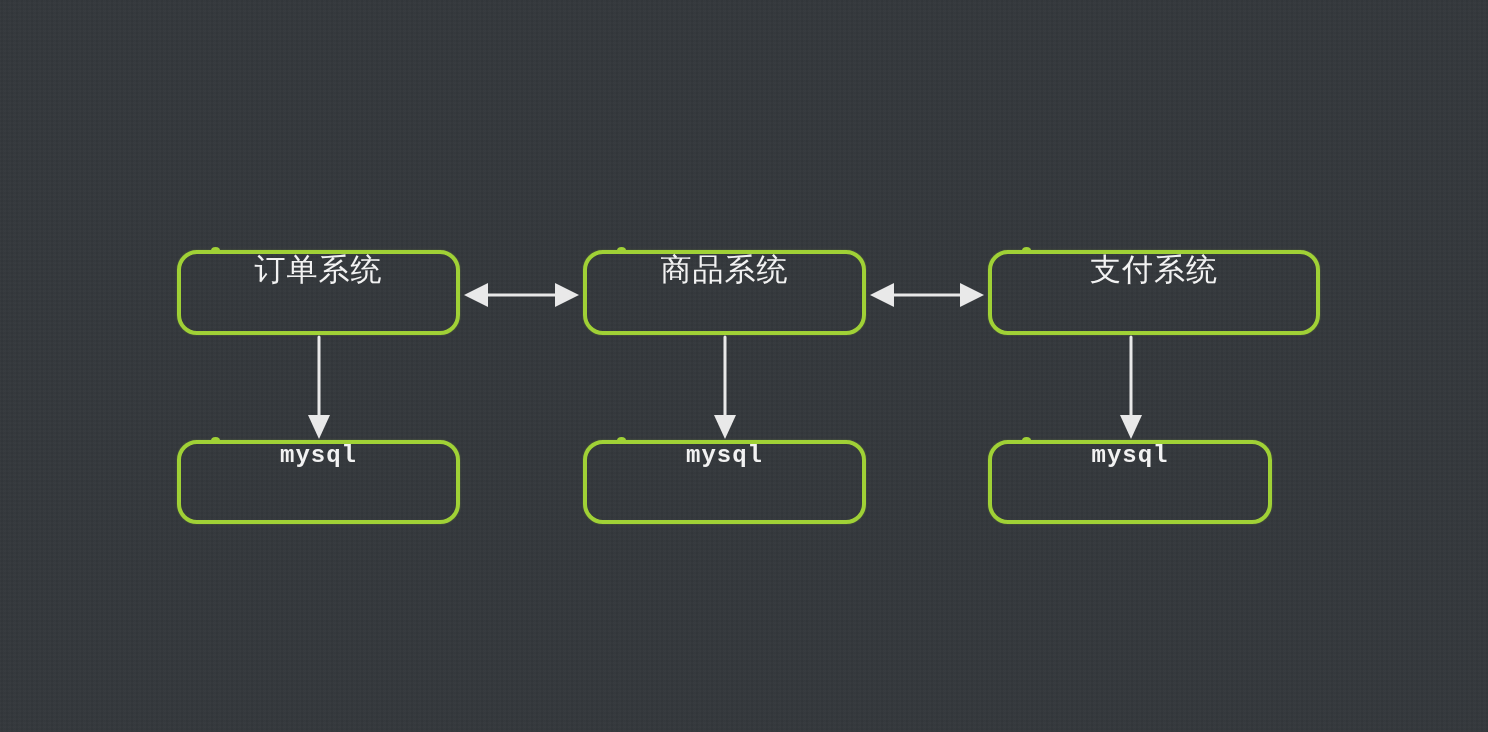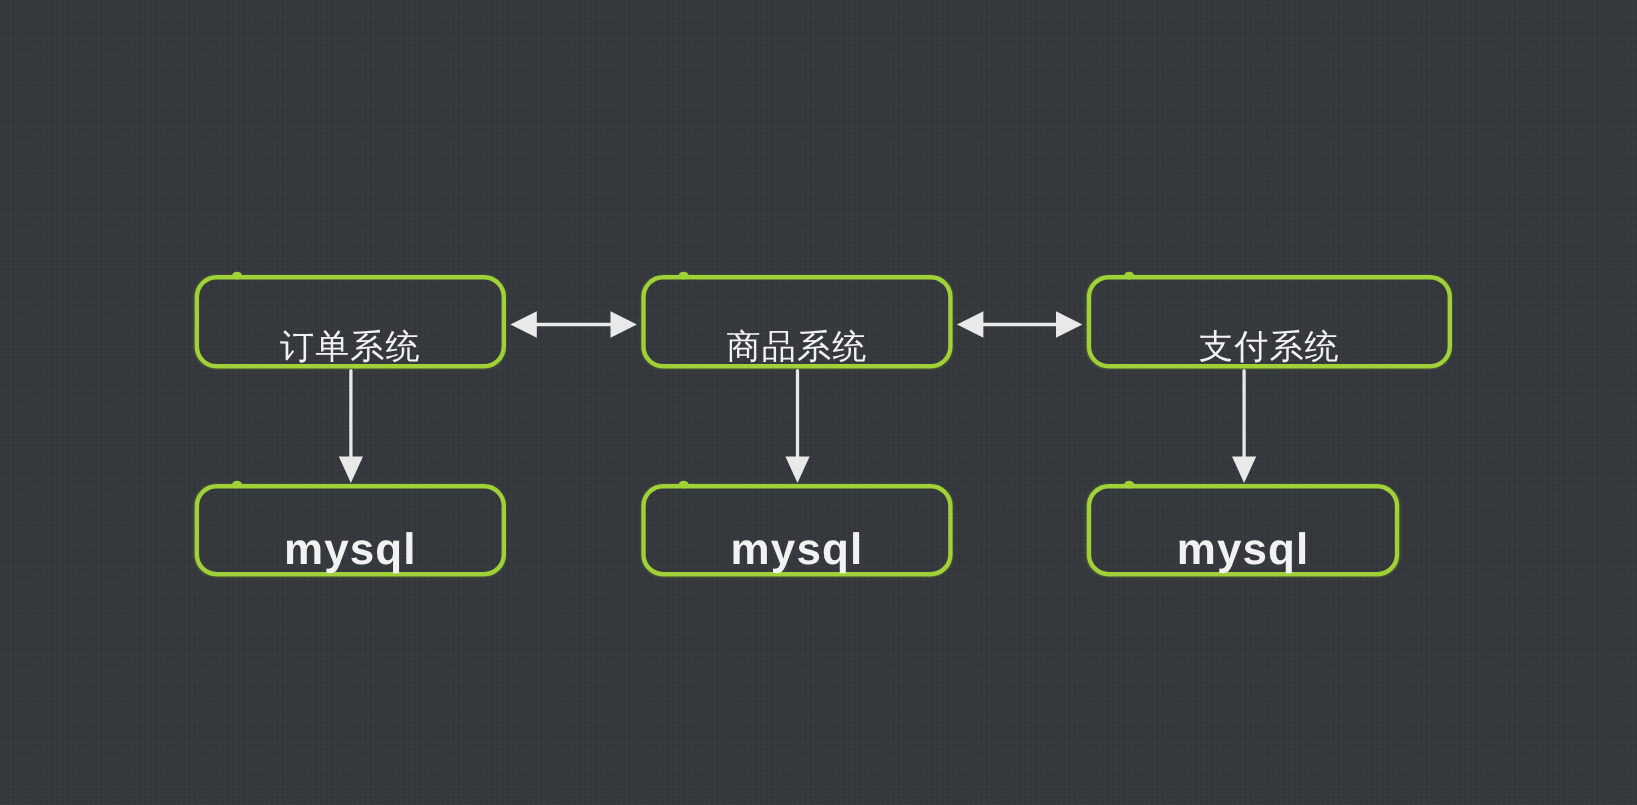--- a/index.html
+++ b/index.html
@@ -33,39 +33,39 @@
         rgba(0,0,0,0.01) 4px);
     overflow: hidden;
   }
   .node {
     position: absolute;
     box-sizing: border-box;
     border: 4px solid #a0d136;
     border-radius: 20px;
     background: transparent;
     display: flex;
-    align-items: flex-end;
+    align-items: flex-start;
     justify-content: center;
     box-shadow: 0 0 2px rgba(160,209,54,0.35);
   }
   .node .node-label {
     color: #f2f2f2;
     letter-spacing: 1px;
     line-height: 1;
     user-select: none;
   }
   .node.cn .node-label {
     font-size: 31px;
     font-weight: 400;
     font-family: "DejaVu Sans", "Liberation Sans", sans-serif;
   }
   .node.db .node-label {
-    font-size: 40px;
+    font-size: 24px;
     font-weight: bold;
-    font-family: Liberation Sans, sans-serif;
+    font-family: Liberation Mono, monospace;
   }
   
   .node::before {
     content: "";
     position: absolute;
     top: -7px;
     left: 30px;
     width: 9px;
     height: 7px;
     border-radius: 50%;

